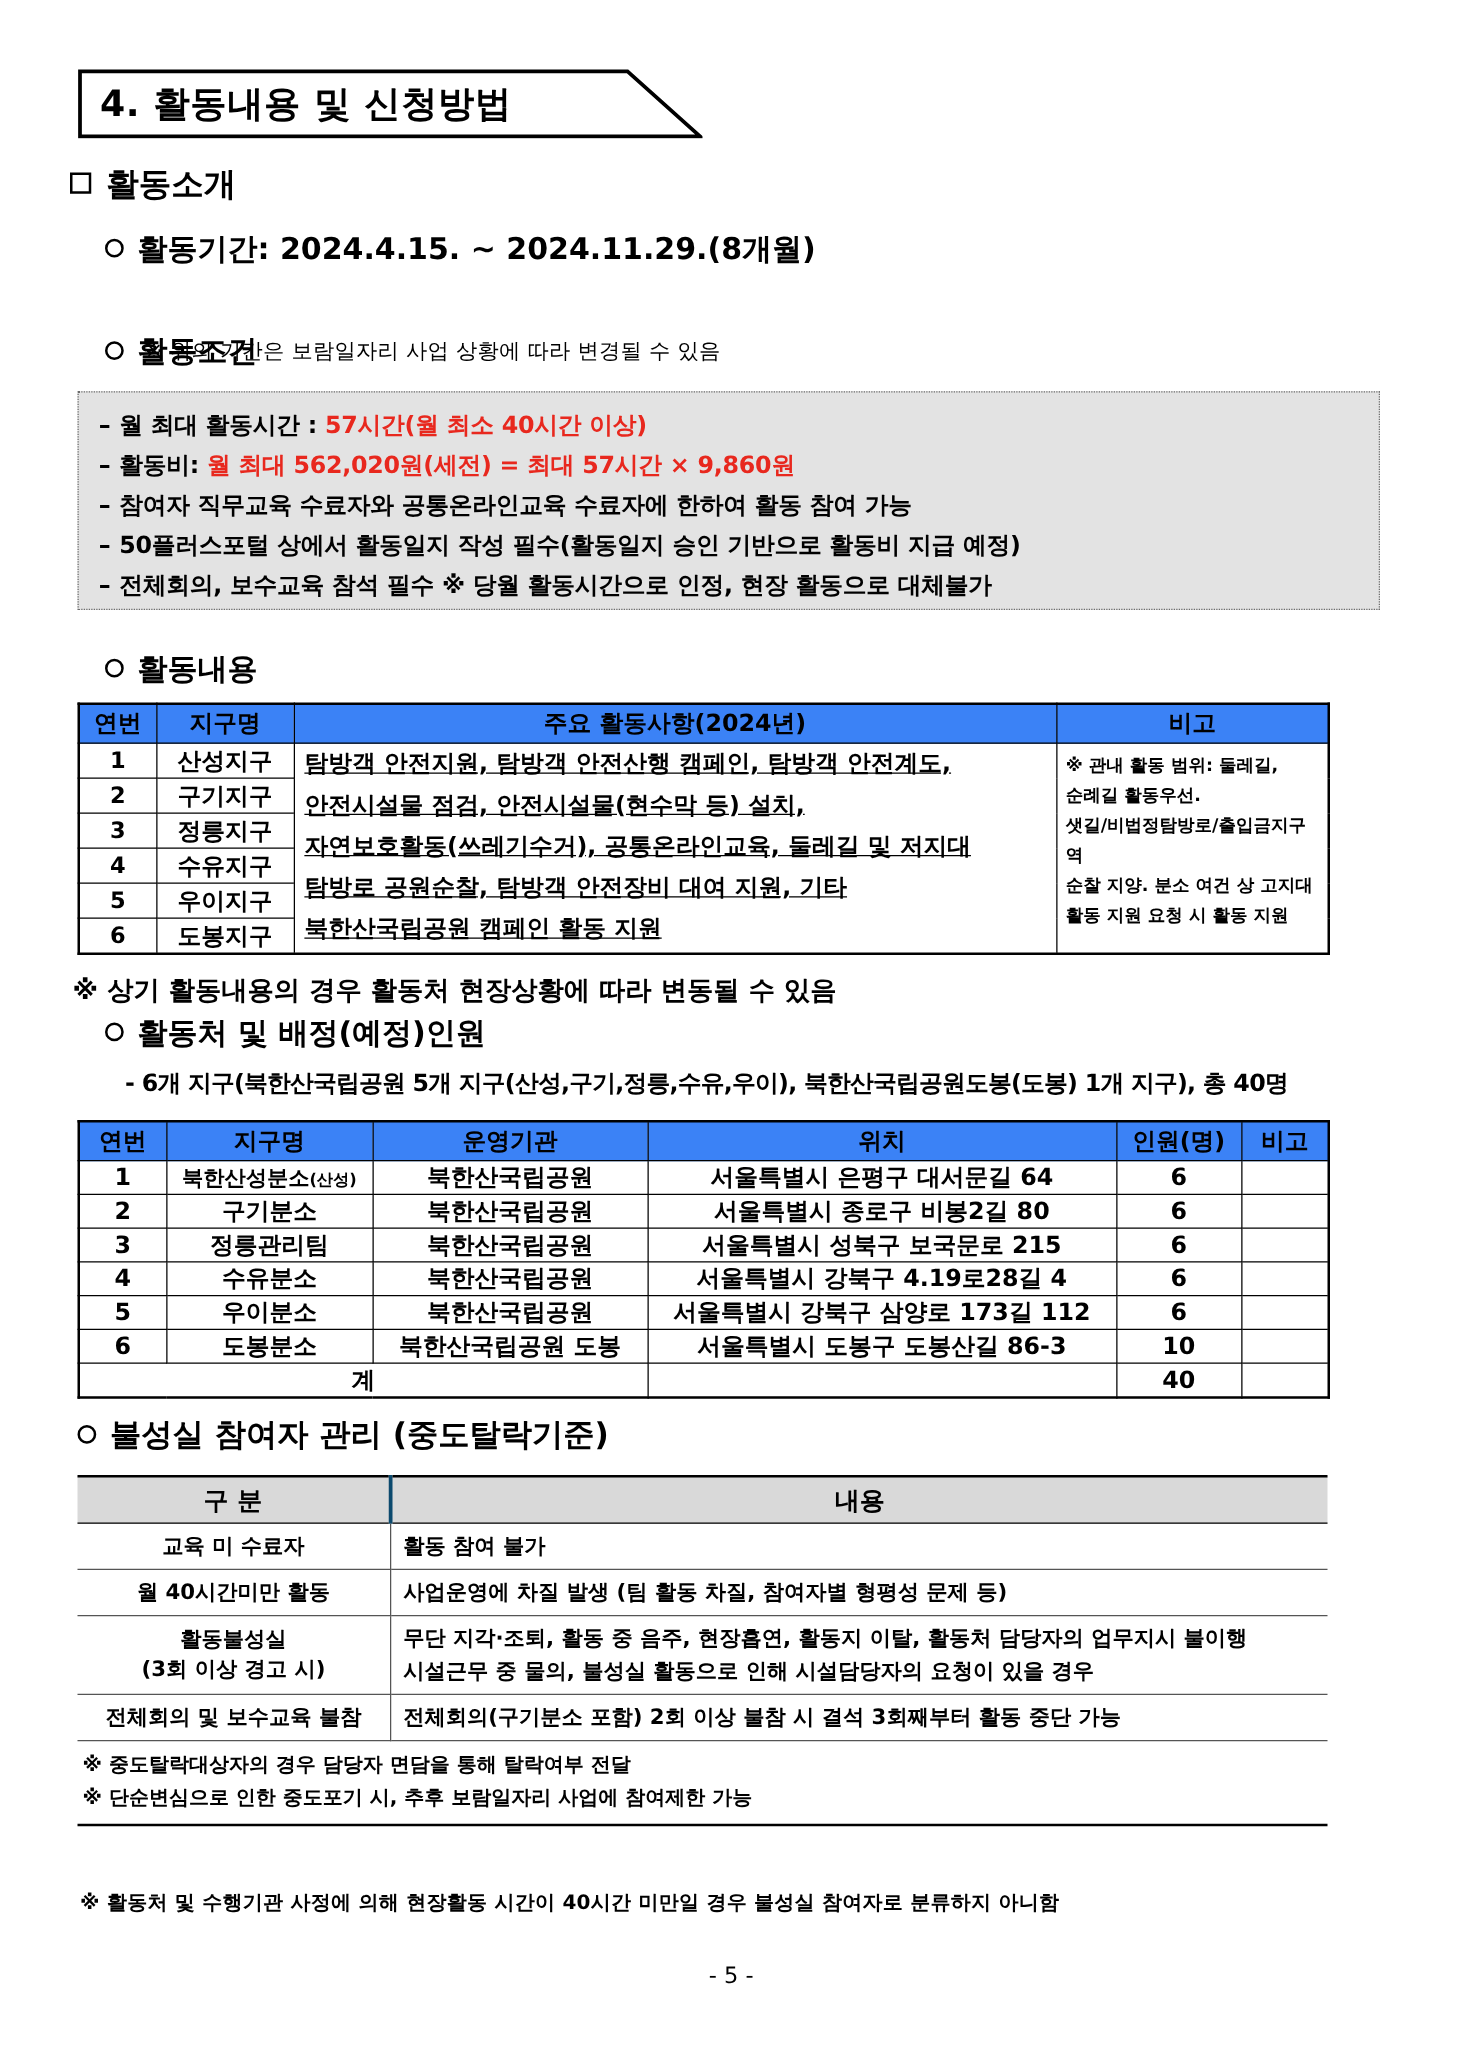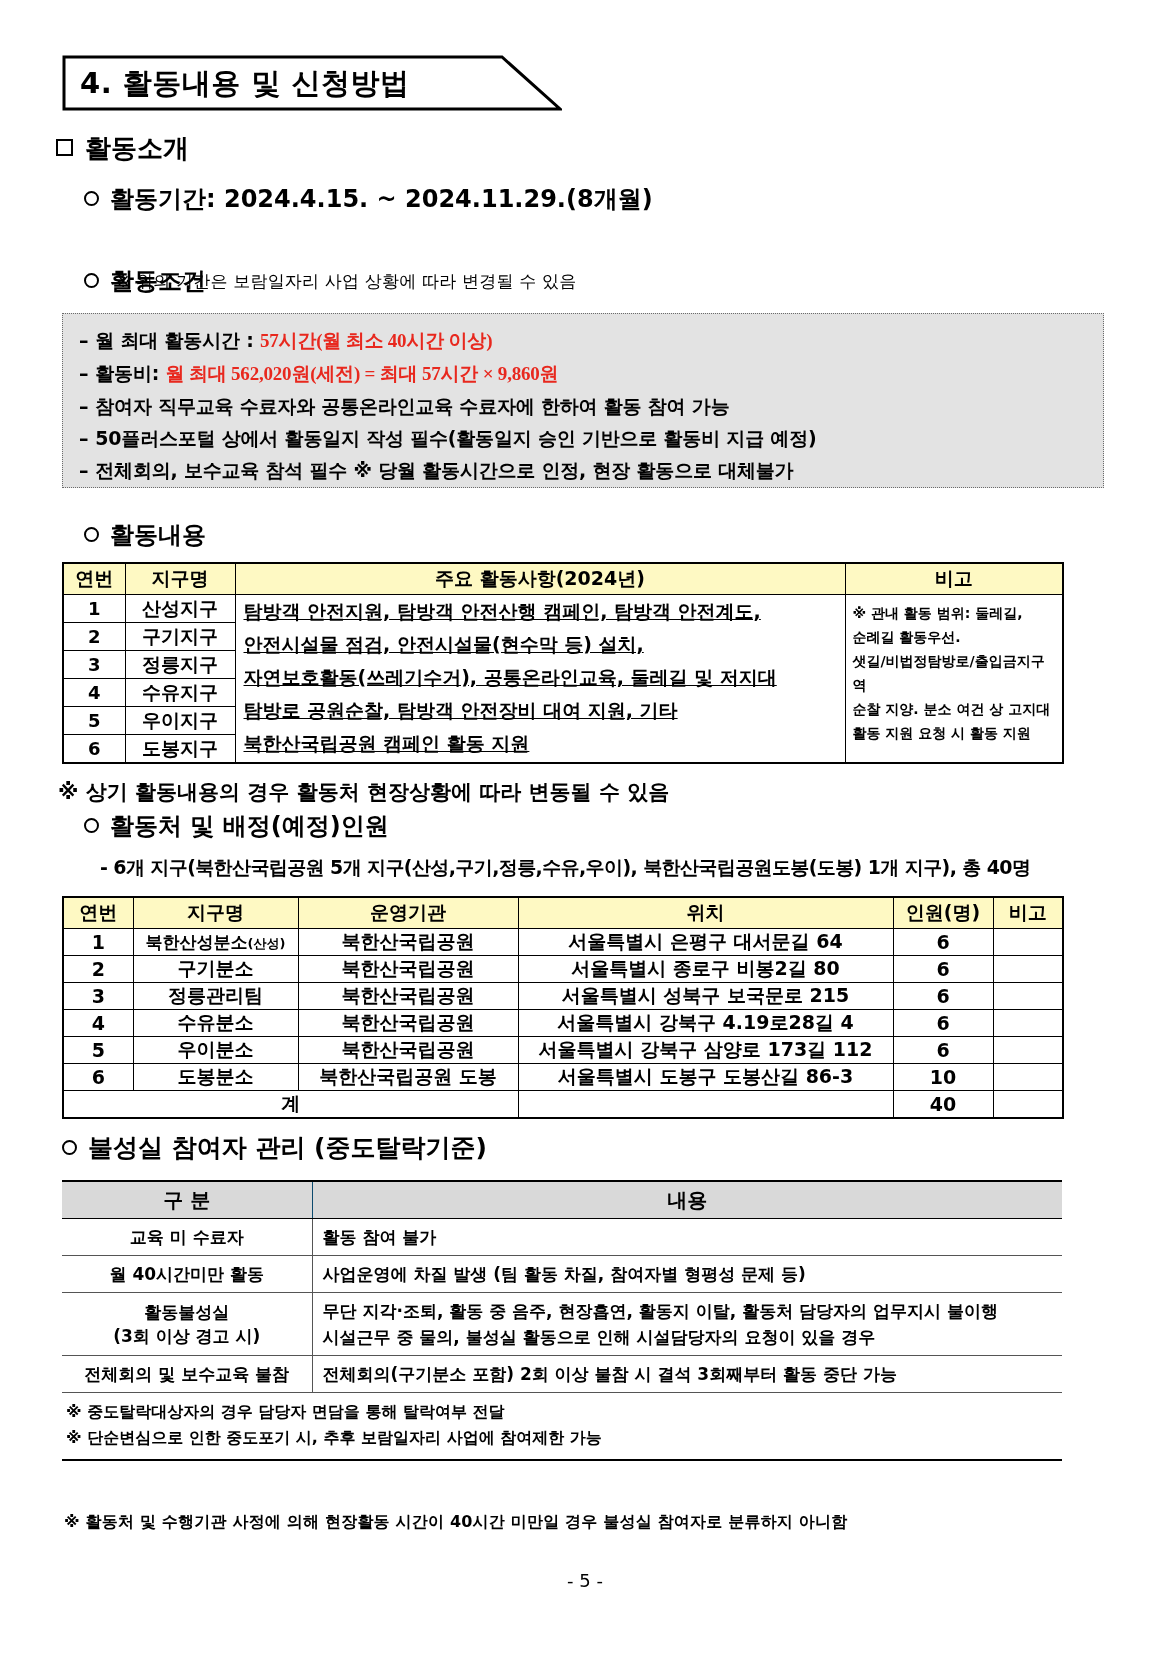--- a/index.html
+++ b/index.html
@@ -119,37 +119,37 @@
     padding: 10px 16px 0 16px;
   }
   .cond-line {
     font-size: 19px;
     font-weight: 700;
     line-height: 32px;
     white-space: nowrap;
     letter-spacing: -0.2px;
   }
   .cond-line .dash { margin-right: 7px; }
-  .red { color: #e8281e; font-family: Liberation Serif, serif; }
+  .red { color: #e8281e; }
 
   
   table {
     border-collapse: collapse;
     position: absolute;
     table-layout: fixed;
   }
   table td, table th {
     border: 1px solid #000;
     padding: 0;
     font-weight: 700;
     text-align: center;
     vertical-align: middle;
   }
   .thead-cell {
-    background: #fef9c3;
+    background: #3b82f6;
     font-size: 19px;
     height: 30px;
   }
 
   
   #table-activities {
     left: 62px;
     top: 562px;
     width: 1000px;
     border: 2px solid #000;
@@ -198,21 +198,21 @@
   #table-dropout td, #table-dropout th {
     border: 0;
     border-bottom: 1px solid #555;
   }
   #table-dropout th.dh {
     background: #d9d9d9;
     font-size: 20px;
     height: 36px;
     border-bottom: 1px solid #000;
   }
-  #table-dropout th.dh.left-col { border-right: 1px solid #0c4a6e; }
+  #table-dropout th.dh.left-col { border-right: 3px solid #0c4a6e; }
   #table-dropout td.cat {
     font-size: 17px;
     border-right: 1px solid #555;
     padding: 5px 4px;
     line-height: 24px;
   }
   #table-dropout td.desc {
     font-size: 17px;
     text-align: left;
     padding: 5px 10px;

